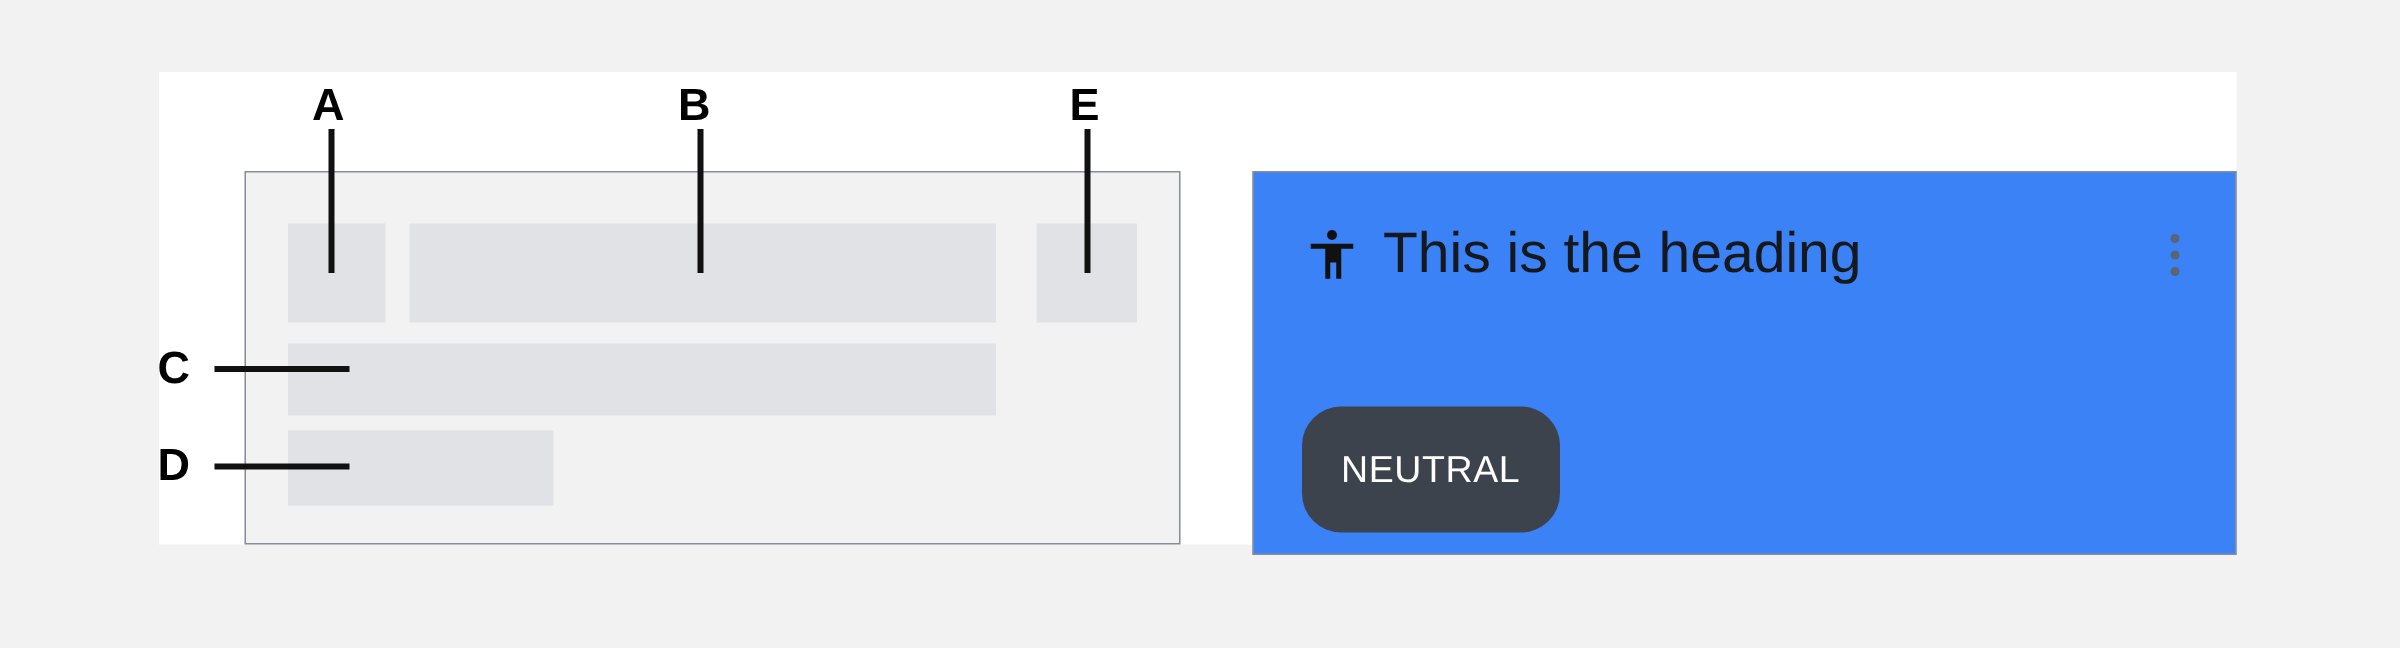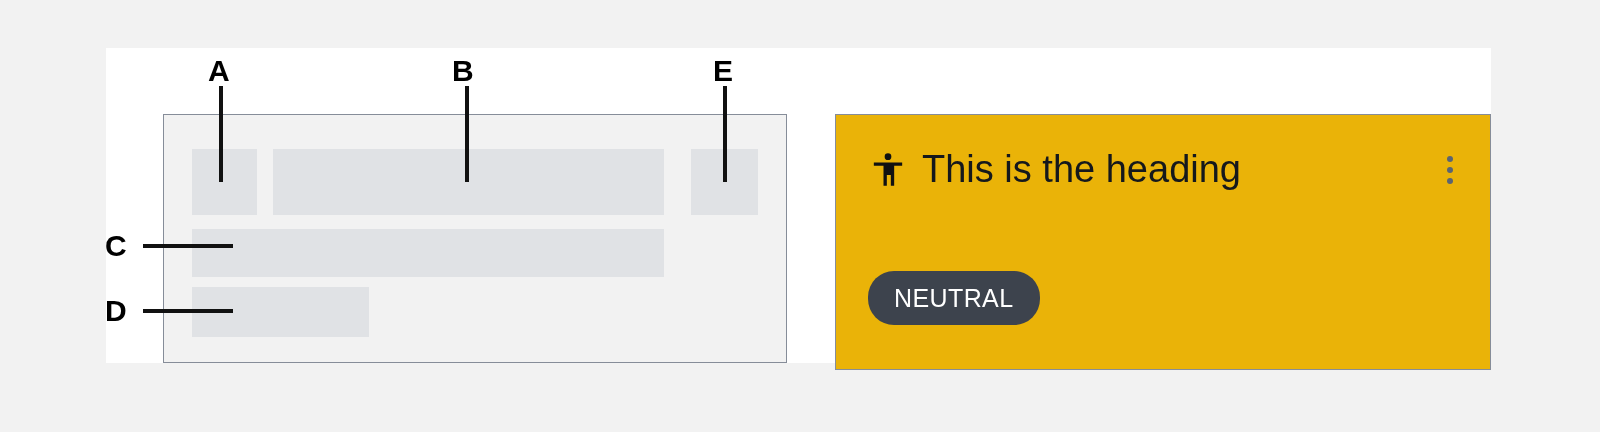--- a/index.html
+++ b/index.html
@@ -82,21 +82,21 @@
   .label-d { left: 105px; top: 296px; }
   .line-d  { left: 143px; top: 309px; width: 90px; }
 
   
   .demo-card {
     position: absolute;
     left: 835px;
     top: 114px;
     width: 656px;
     height: 256px;
-    background: #eab308;
+    background: #3b82f6;
     border: 1px solid #868d99;
     box-sizing: border-box;
   }
   .card-header {
     position: absolute;
     left: 32px;
     top: 34px;
     right: 26px;
     display: flex;
     align-items: center;
@@ -142,21 +142,21 @@
     font-size: 24px;
     font-weight: 400;
     color: #1a1d21;
     white-space: nowrap;
   }
   .status-chip {
     position: absolute;
     left: 32px;
     top: 156px;
     height: 52px;
-    padding: 1px 26px;
+    padding: 16px 26px;
     display: flex;
     align-items: center;
     justify-content: center;
     border-radius: 26px;
     background: #3d434d;
     color: #ffffff;
     font-size: 25px;
     letter-spacing: 0.4px;
     white-space: nowrap;
     cursor: default;

